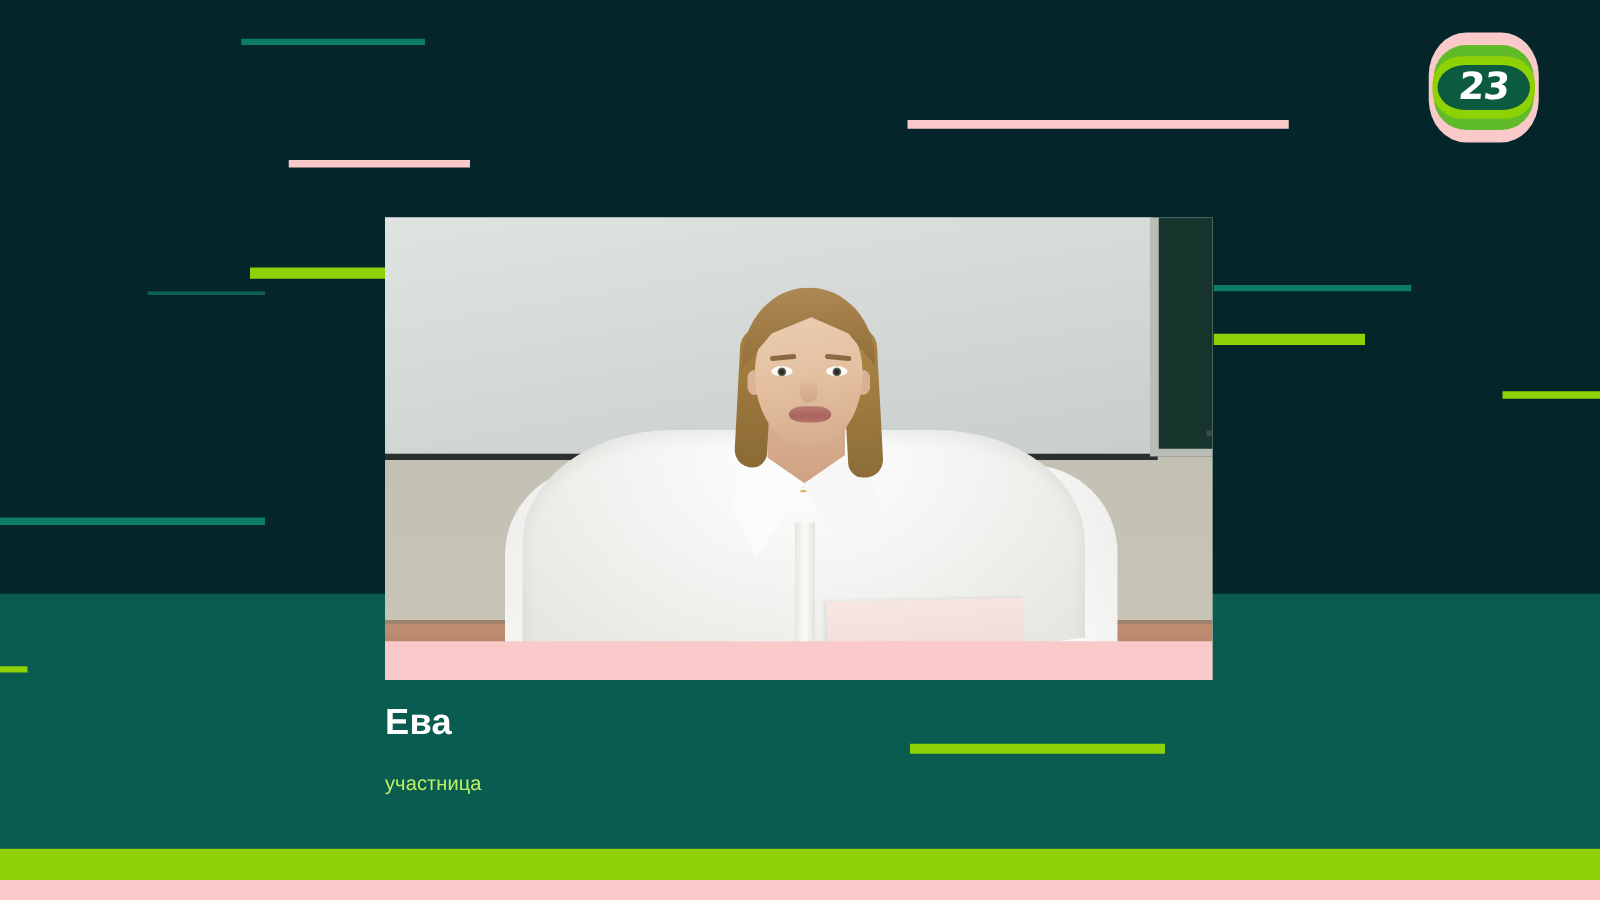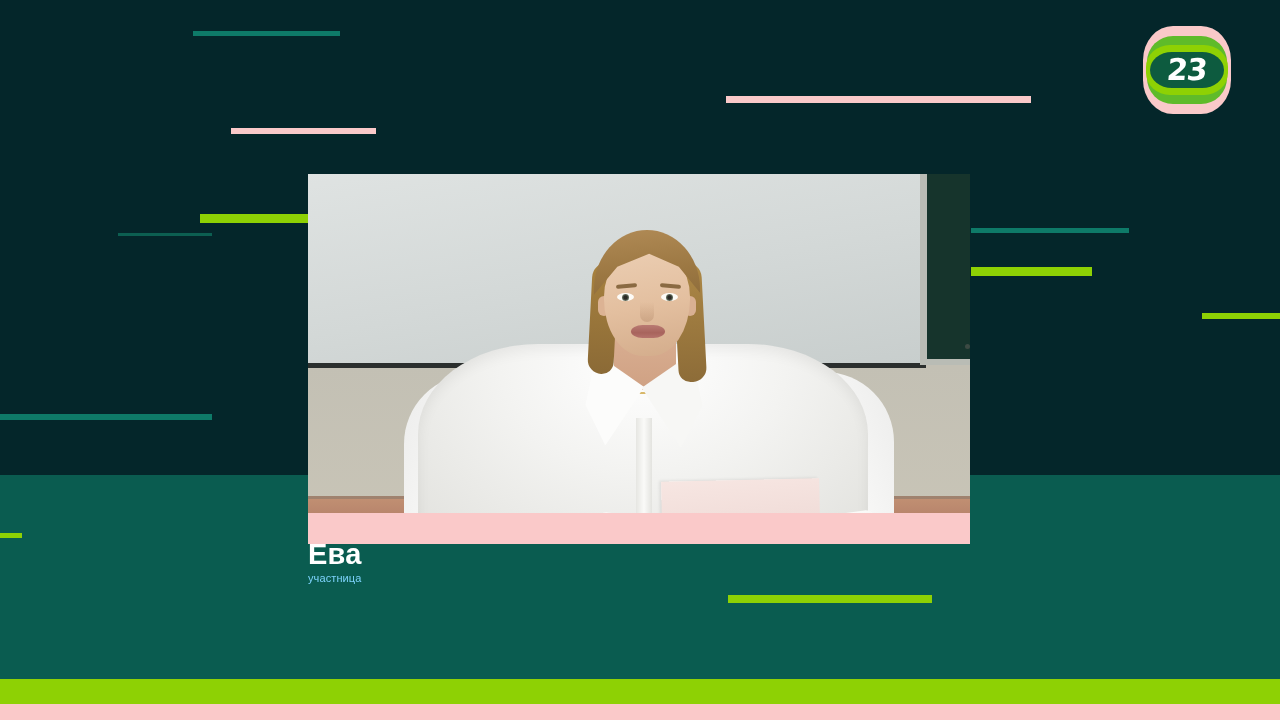--- a/index.html
+++ b/index.html
@@ -196,27 +196,27 @@
     background:#cfd8da; border-radius:4px; transform:rotate(-10deg);
   }
 
   
   .video-pink {
     position:absolute; left:0; top:339px; width:662px; height:31px;
     background:#fac9c9;
   }
 
   
-  .name-block { position:absolute; left:308px; top:539px; }
+  .name-block { position:absolute; left:308px; top:563px; }
   .name-line {
     color:#ffffff; font-size:29px; font-weight:bold; line-height:31px;
     letter-spacing:.2px;
   }
   .role {
-    color:#7dd3fc; font-size:11px; font-weight:400; margin-top:2px;
+    color:#bef264; font-size:16px; font-weight:400; margin-top:25px;
     letter-spacing:.1px;
   }
 
   
   .logo { position:absolute; left:1143px; top:26px; width:88px; height:88px; }
   .logo .ring {
     position:absolute; inset:0;
     background:#fac9c9;
     border-radius:30px/34px;
   }

